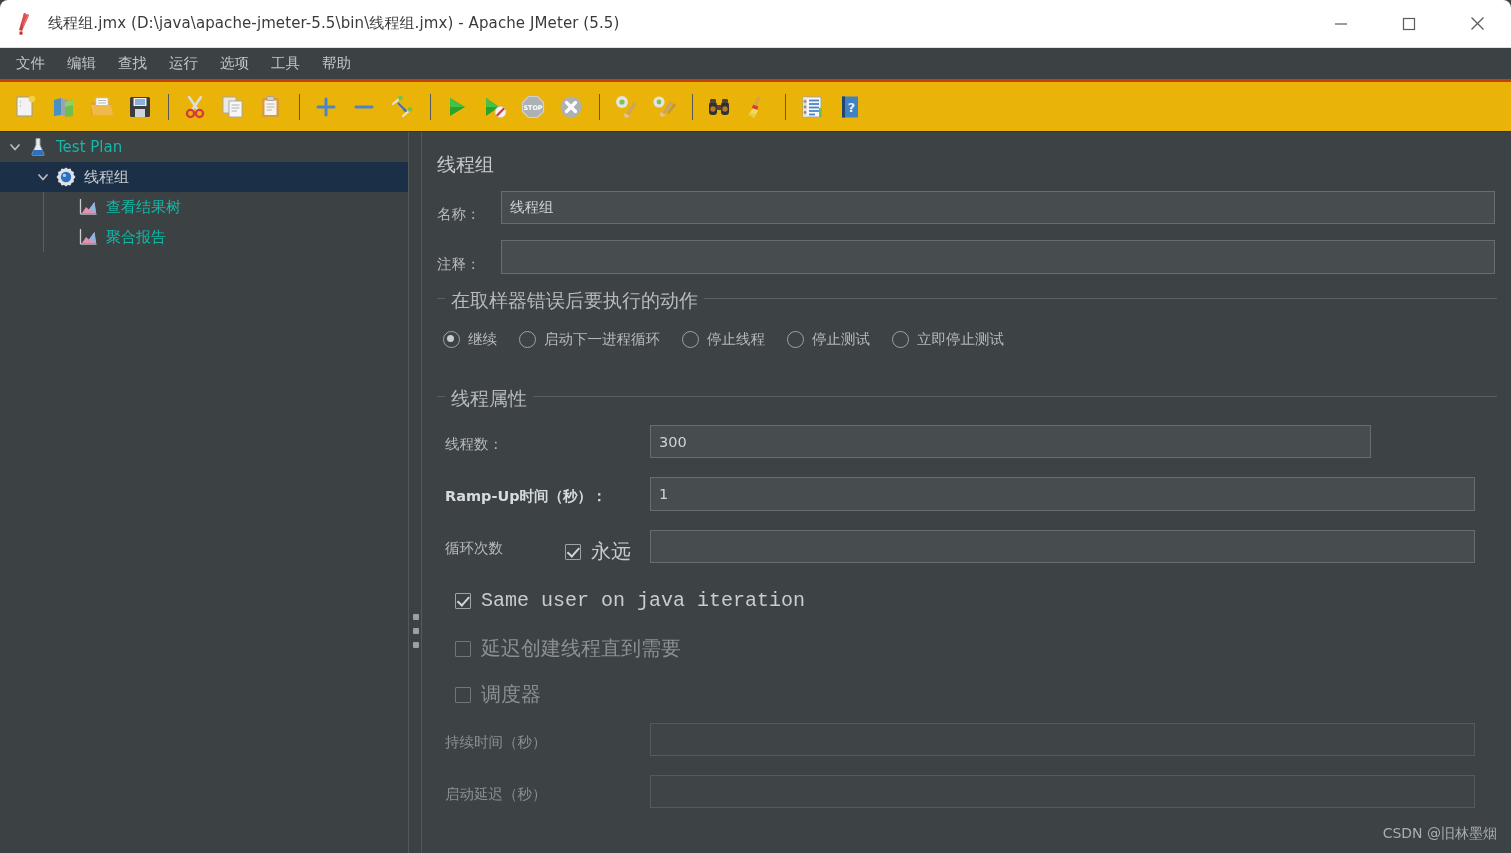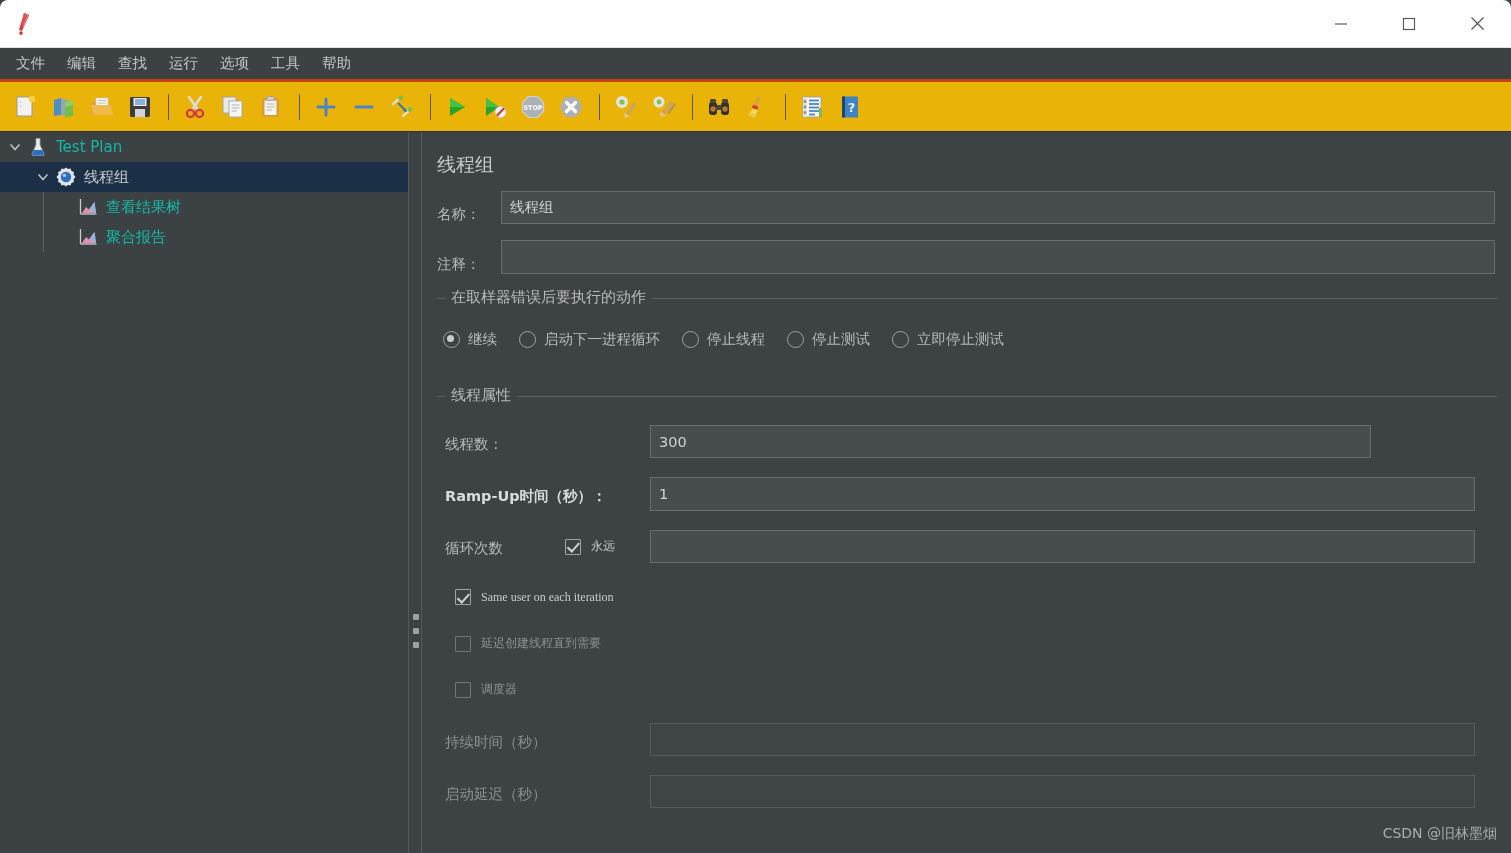--- a/index.html
+++ b/index.html
@@ -178,21 +178,21 @@
 
   
   .group {
     position: absolute;
     border-top: 1px solid #5a5f62;
   }
   .group-title {
     position: absolute; top: -11px; left: 8px;
     background: #3d4245;
     padding: 0 6px;
-    font-size: 15px; color: #b6babd;
+    font-size: 19px; color: #b6babd;
     font-family: Liberation Sans, sans-serif;
     white-space: nowrap;
   }
 
   
   .radio-row {
     position: absolute; left: 20px; top: 198px;
     display: flex; align-items: center;
   }
   .radio-item { display: flex; align-items: center; margin-right: 22px; }
@@ -226,22 +226,22 @@
     content: "";
     position: absolute; left: 4.4px; top: 0.6px;
     width: 5px; height: 9.5px;
     border: solid #d2d6d9;
     border-width: 0 2px 2px 0;
     transform: rotate(42deg);
   }
   .cb-row { position: absolute; display: flex; align-items: center; }
   .cb-label {
     margin-left: 10px;
-    font-size: 12px; color: #c8cccf;
-    font-family: Liberation Serif, serif;
+    font-size: 20px; color: #c8cccf;
+    font-family: Liberation Mono, monospace;
     white-space: nowrap;
   }
   .cb-label.dim { color: #8b9093; }
 
   .watermark {
     position: absolute; right: 14px; bottom: 10px;
     font-size: 14px; color: #a9adb0;
     font-family: "DejaVu Sans", sans-serif;
   }
 </style>
@@ -252,20 +252,21 @@
 
   <div class="titlebar">
     <div class="title-icon">
       <svg width="30" height="30" viewBox="0 0 30 30">
         <path d="M12 4 L17 6 L10 22 L7 21 Z" fill="#d33c3c"></path>
         <path d="M12 4 L17 6 L12.5 16 L9.5 15 Z" fill="#e05050"></path>
         <rect x="7.5" y="22.5" width="3" height="3.2" fill="#c03030"></rect>
         <path d="M13.5 5 L16 6 L11 18" stroke="#ffffff" stroke-width="0.6" fill="none" opacity=".5"></path>
       </svg>
     </div>
+    <div class="title-text">线程组.jmx (D:\java\apache-jmeter-5.5\bin\线程组.jmx) - Apache JMeter (5.5)</div>
     <div class="win-controls">
       <div class="win-btn">
         <svg width="14" height="14" viewBox="0 0 14 14">
             <line x1="1" y1="7" x2="13" y2="7" stroke="#5a5a5a" stroke-width="1.2"></line>
           </svg>
       </div>
       <div class="win-btn">
         <svg width="14" height="14" viewBox="0 0 14 14">
             <rect x="1.5" y="1.5" width="11" height="11" fill="none" stroke="#5a5a5a" stroke-width="1.2"></rect>
           </svg>
@@ -618,21 +619,21 @@
 
     <div class="field-label" style="position:absolute; left:22px; top:407px;">循环次数</div>
     <div class="cb-row" style="left:142px; top:406px;">
       <span class="cbox on"></span>
       <span class="cb-label">永远</span>
     </div>
     <div class="txtbox" style="position:absolute; left:227px; top:398px; width:825px; height:33px;"></div>
 
     <div class="cb-row" style="left:32px; top:457px;">
       <span class="cbox on"></span>
-      <span class="cb-label">Same user on each iteration</span>
+      <span class="cb-label">Same user on java iteration</span>
     </div>
 
     <div class="cb-row" style="left:32px; top:503px;">
       <span class="cbox dim"></span>
       <span class="cb-label dim">延迟创建线程直到需要</span>
     </div>
 
     <div class="cb-row" style="left:32px; top:549px;">
       <span class="cbox dim"></span>
       <span class="cb-label dim">调度器</span>

